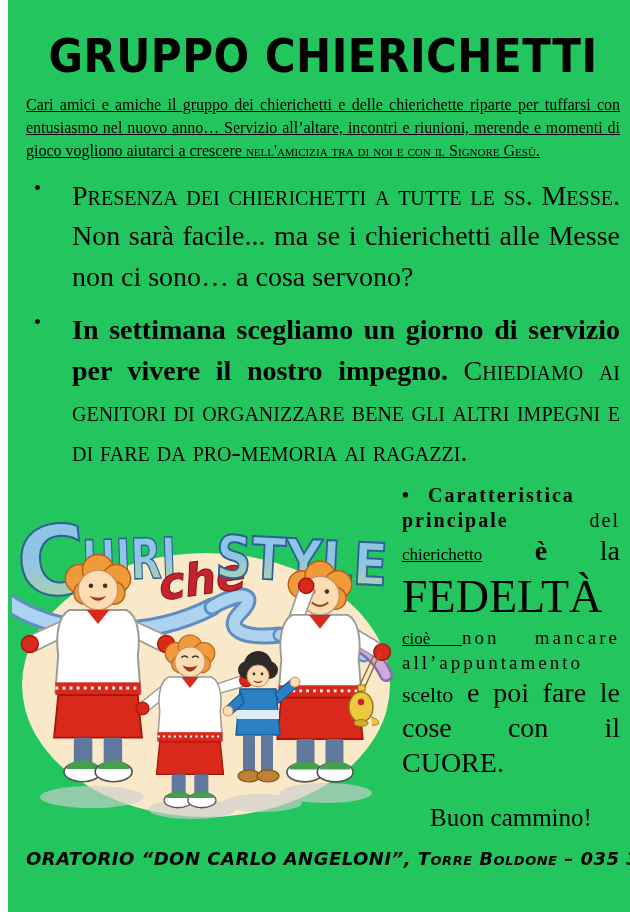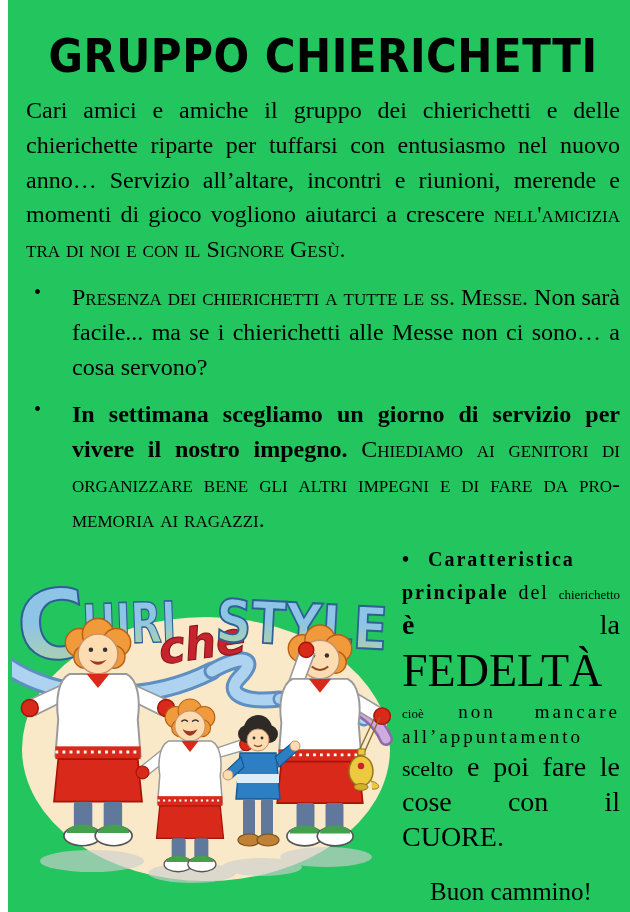--- a/index.html
+++ b/index.html
@@ -11,38 +11,38 @@
     font-weight:bold;
     font-size:42px;
     letter-spacing:0.5px;
     text-align:center;
     margin:2px 0 16px;
     white-space:nowrap;
     transform:scaleY(1.12);
     transform-origin:center top;
   }
 
-  .intro { font-size:24px; line-height:1.45; text-align:justify; margin:14px 0 8px; }
+  .intro { font-size:16px; line-height:1.45; text-align:justify; margin:14px 0 8px;text-decoration:underline; }
   .sc { font-variant:small-caps; }
 
   .focus { font-size:20px; font-weight:bold; margin:16px 0 4px; }
 
   .bullet { position:relative; padding-left:46px; margin:13px 0 0; }
   .bullet .marker { position:absolute; left:8px; top:1px; font-size:20px; }
-  .bullet .bullet-text { margin:0; font-size:24px; line-height:1.45; text-align:justify; }
+  .bullet .bullet-text { margin:0; font-size:28px; line-height:1.45; text-align:justify; }
   .bold { font-weight:bold; }
 
   .columns { display:flex; align-items:flex-start; margin:10px 0 0 -14px; }
   .art { width:384px; height:342px; flex:none; }
   .feature-col { flex:1; padding-left:6px; }
   .feature { margin:0; font-size:20px; line-height:1.25; text-align:justify; }
   .f-bullet { display:inline-block; width:26px; font-weight:bold; }
   .f-bold { font-weight:bold; letter-spacing:2px; }
   .f-sp { letter-spacing:2px; }
-  .f-small { font-size:13px; }
+  .f-small { font-size:17px;text-decoration:underline; }
   .f-bigb { font-size:28px; font-weight:bold; }
   .f-big { font-size:28px; }
   .f-huge { font-size:46px; }
   .f-spaced { font-size:19px; letter-spacing:3px; }
   .f-tiny { font-size:22px; }
   .closing { font-weight:normal; font-size:25px; text-align:center; margin:24px 0 0; }
 
   .footer {
     font-family:"DejaVu Sans", sans-serif;
     font-style:italic;

